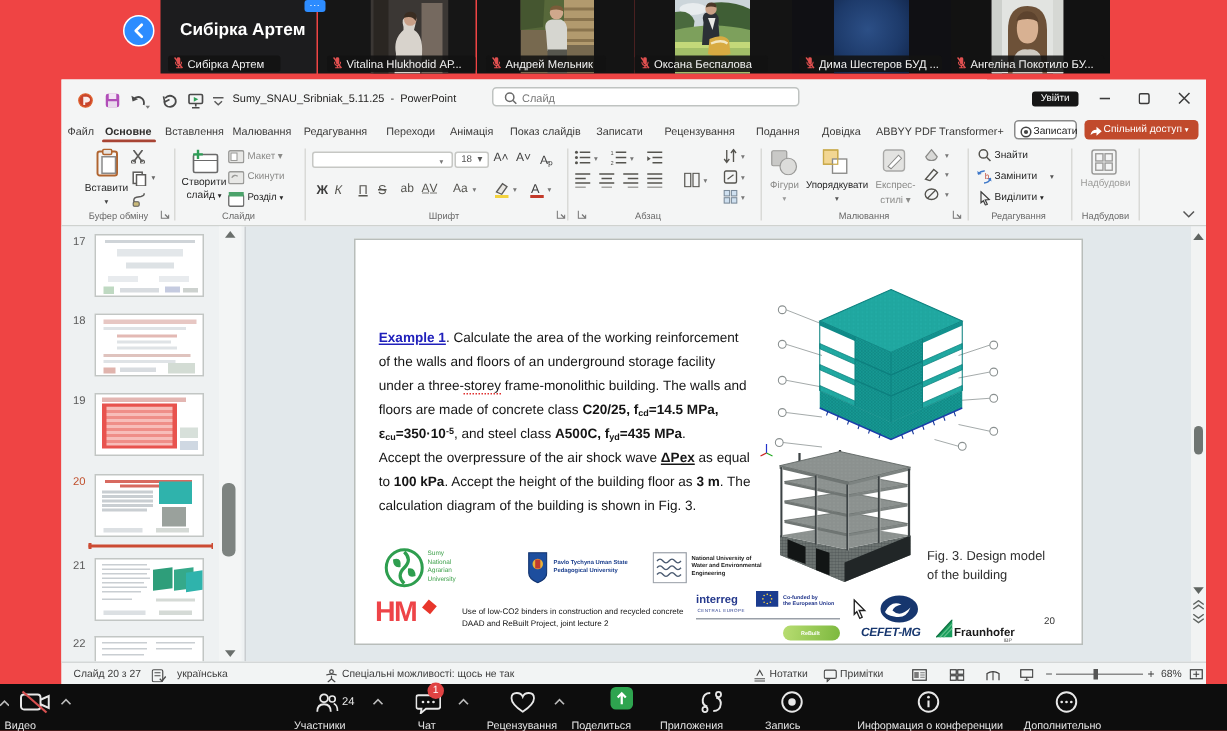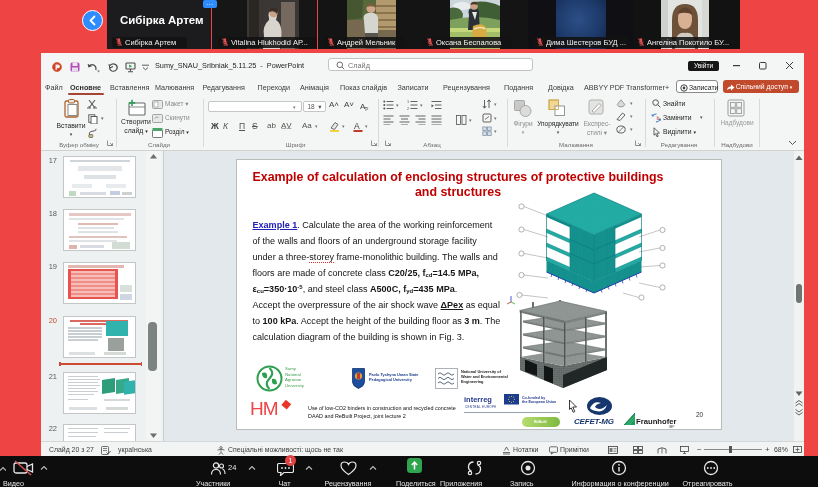--- a/index.html
+++ b/index.html
@@ -510,21 +510,20 @@
         <svg class="abs" style="left:108px;top:2px" width="9" height="7">
             <path d="M4.5 1 L8 5.5 L1 5.5 Z" fill="#6a6f6c"></path>
           </svg>
         <div class="abs" style="left:106.5px;top:171px;width:9px;height:49px;background:#7d8380;border-radius:4px;"></div>
         <svg class="abs" style="left:108px;top:281px" width="9" height="7">
             <path d="M1 1.5 L8 1.5 L4.5 6 Z" fill="#6a6f6c"></path>
           </svg>
       </div>
 
       <div id="slide" class="abs" style="left:195px;top:8px;width:484px;height:269px;background:#fff;border:1px solid #b8bdba;box-sizing:content-box;">
-        <div class="abs" style="left:1px;top:9.5px;width:440px;text-align:center;font-size:12.4px;font-weight:bold;color:#c00000;line-height:15.8px;">Example of calculation of enclosing structures of protective buildings<br>and structures</div>
         <div class="abs" style="left:15.5px;top:56.5px;width:270px;font-size:9.05px;color:#151515;line-height:16px;">
           <span style="color:#2020bb;font-weight:bold;text-decoration:underline;">Example 1</span>. Calculate the area of the working reinforcement<br>
           of the walls and floors of an underground storage facility<br>
           under a three-<span style="border-bottom:1px dotted #e03030;">storey</span> frame-monolithic building. The walls and<br>
           floors are made of concrete class <b>C20/25, f<span style="font-size:6px;position:relative;top:1.5px;line-height:0;">cd</span>=14.5 MPa,</b><br>
           <b>ε<span style="font-size:6px;position:relative;top:1.5px;line-height:0;">cu</span>=350·10<span style="font-size:6px;position:relative;top:-3px;line-height:0;">-5</span></b>, and steel class <b>A500C, f<span style="font-size:6px;position:relative;top:1.5px;line-height:0;">yd</span>=435 MPa</b>.<br>
           Accept the overpressure of the air shock wave <b style="text-decoration:underline;">ΔPex</b> as equal<br>
           to <b>100 kPa</b>. Accept the height of the building floor as <b>3 m</b>. The<br>
           calculation diagram of the building is shown in Fig. 3.
         </div>
@@ -639,40 +638,41 @@
           <polygon points="49,21.5 90,11.5 90,13.5 49,23.5" fill="#7d8381"></polygon>
 
           <g stroke="#3c4244" stroke-width="1.5">
             <path d="M4 11.5 V58 M27 17 V63 M48 23 V67 M69 17.5 V62 M89 12.5 V58"></path>
           </g>
           <g stroke="#caccca" stroke-width="0.4">
             <path d="M4.7 11.5 V58 M27.7 17 V63 M48.7 23 V67 M69.7 17.5 V62"></path>
           </g>
         </svg>
 
+        <div class="abs" style="left:381px;top:204px;font-size:8.6px;color:#2f2f2f;line-height:13px;">Fig. 3. Design model<br>of the building</div>
 
         <svg class="abs" style="left:19px;top:205px" width="27" height="27">
           <circle cx="13.5" cy="13.5" r="12" fill="none" stroke="#2e9e4f" stroke-width="2"></circle>
           <path d="M13.5 3 Q19 8 13.5 13.5 Q8 19 13.5 24" fill="none" stroke="#2e9e4f" stroke-width="2.2"></path>
           <path d="M6 8 Q12 6 11 13 Q6 14 6 8Z" fill="#2e9e4f"></path>
           <path d="M21 19 Q15 21 16 14 Q21 13 21 19Z" fill="#2e9e4f"></path>
         </svg>
         <div class="abs" style="left:48px;top:206px;font-size:4.3px;line-height:5.6px;color:#3da04a;">Sumy<br>National<br>Agrarian<br>University</div>
         <svg class="abs" style="left:114.5px;top:208px" width="13" height="21">
           <path d="M0.5 0.5 H12.5 V14 Q12.5 18 6.5 20.5 Q0.5 18 0.5 14 Z" fill="#1d4e9e" stroke="#123470" stroke-width="0.8"></path>
           <circle cx="6.5" cy="8" r="3.5" fill="#e8b23a"></circle>
           <rect x="4.8" y="5" width="3.4" height="6" fill="#c03a30"></rect>
         </svg>
         <div class="abs" style="left:132px;top:211.5px;font-size:3.9px;line-height:5px;color:#1a3e8c;font-weight:bold;">Pavlo Tychyna Uman State<br>Pedagogical University</div>
         <svg class="abs" style="left:198px;top:208px" width="23" height="21">
           <rect x="0.5" y="0.5" width="22" height="20" fill="#fff" stroke="#9aa0a8" stroke-width="0.8"></rect>
           <path d="M3 6 q2 -2.5 4 0 q2 2.5 4 0 q2 -2.5 4 0 q2 2.5 4 0 M3 10.5 q2 -2.5 4 0 q2 2.5 4 0 q2 -2.5 4 0 q2 2.5 4 0 M3 15 q2 -2.5 4 0 q2 2.5 4 0 q2 -2.5 4 0 q2 2.5 4 0" fill="none" stroke="#4a5a70" stroke-width="0.9"></path>
         </svg>
         <div class="abs" style="left:224px;top:209px;font-size:3.9px;line-height:5px;color:#222;font-weight:bold;">National University of<br>Water and Environmental<br>Engineering</div>
-        <div class="abs" style="left:13px;top:238px;font-size:19px;font-weight:normal;color:#ee4448;letter-spacing:-1px;">HM</div>
+        <div class="abs" style="left:13px;top:238px;font-size:19px;font-weight:bold;color:#ee4448;letter-spacing:-1px;">HM</div>
         <div class="abs" style="left:46px;top:241px;width:6.5px;height:6.5px;background:#e8362b;transform:rotate(40deg);"></div>
         <div class="abs" style="left:71px;top:243.5px;font-size:5.4px;line-height:8.8px;color:#111;">Use of low-CO2 binders in construction and recycled concrete<br>DAAD and ReBuilt Project, joint lecture 2</div>
         <div class="abs" style="left:227px;top:235px;font-size:7.5px;font-weight:bold;color:#24388c;">interreg</div>
         <div class="abs" style="left:228px;top:245px;font-size:3px;color:#24388c;letter-spacing:0.3px;">CENTRAL EUROPE</div>
         <div class="abs" style="left:227px;top:251.5px;width:96px;height:0.8px;background:#9aa0a8;"></div>
         <svg class="abs" style="left:267px;top:234px" width="15" height="10.5">
           <rect width="15" height="10.5" fill="#1b3c8f"></rect>
           <g fill="#f5d342">
               <circle cx="7.5" cy="2.2" r="0.55"></circle>
               <circle cx="7.5" cy="8.3" r="0.55"></circle>
@@ -813,21 +813,21 @@
         <path d="M8.5 13.5 Q1 8.5 1 4.5 Q1 1 4.5 1 Q7.5 1 8.5 3.5 Q9.5 1 12.5 1 Q16 1 16 4.5 Q16 8.5 8.5 13.5Z" fill="none" stroke="#e8e8e8" stroke-width="1.2"></path>
       </svg>
     <svg class="abs" style="left:369px;top:9px" width="8" height="6">
         <path d="M1 4.5 L4 1.5 L7 4.5" fill="none" stroke="#bbb" stroke-width="1.1"></path>
       </svg>
     <div class="abs" style="left:324.5px;top:22.5px;font-size:7.2px;color:#e5e5e5;">Рецензування</div>
     <div class="abs" style="left:407px;top:2px;width:15px;height:15px;border-radius:3.5px;background:#2ea44f;"></div>
     <svg class="abs" style="left:407px;top:2px" width="15" height="15">
         <path d="M7.5 11.5 V4.5 M4.8 7 L7.5 4.2 L10.2 7" fill="none" stroke="#fff" stroke-width="1.5"></path>
       </svg>
-    <div class="abs" style="left:396px;top:22.5px;font-size:7.2px;color:#e5e5e5;">Поделиться</div>
+    <div class="abs" style="left:381px;top:22.5px;font-size:7.2px;color:#e5e5e5;">Поделиться</div>
     <svg class="abs" style="left:466px;top:4px" width="17" height="16">
         <path d="M7.5 2 Q3 2 2.5 6.5 Q2.2 10 5.5 11" fill="none" stroke="#e8e8e8" stroke-width="1.3"></path>
         <circle cx="4" cy="13" r="1.7" fill="none" stroke="#e8e8e8" stroke-width="1.2"></circle>
         <path d="M9.5 14 Q14 14 14.5 9.5 Q14.8 6 11.5 5" fill="none" stroke="#e8e8e8" stroke-width="1.3"></path>
         <circle cx="13" cy="3" r="1.7" fill="none" stroke="#e8e8e8" stroke-width="1.2"></circle>
       </svg>
     <div class="abs" style="left:440px;top:22.5px;font-size:7.2px;color:#e5e5e5;">Приложения</div>
     <svg class="abs" style="left:520px;top:4px" width="16" height="16">
         <circle cx="8" cy="8" r="6.5" fill="none" stroke="#e8e8e8" stroke-width="1.3"></circle>
         <circle cx="8" cy="8" r="2.5" fill="#e8e8e8"></circle>
@@ -838,19 +838,19 @@
         <circle cx="8" cy="4.8" r="0.9" fill="#e8e8e8"></circle>
         <path d="M8 7 V11.5" stroke="#e8e8e8" stroke-width="1.4"></path>
       </svg>
     <div class="abs" style="left:571.5px;top:22.5px;font-size:7.2px;color:#e5e5e5;">Информация о конференции</div>
     <svg class="abs" style="left:703px;top:4px" width="16" height="16">
         <circle cx="8" cy="8" r="6.5" fill="none" stroke="#e8e8e8" stroke-width="1.3"></circle>
         <circle cx="4.8" cy="8" r="0.9" fill="#e8e8e8"></circle>
         <circle cx="8" cy="8" r="0.9" fill="#e8e8e8"></circle>
         <circle cx="11.2" cy="8" r="0.9" fill="#e8e8e8"></circle>
       </svg>
-    <div class="abs" style="left:682.5px;top:22.5px;font-size:7.2px;color:#e5e5e5;">Отреагировать</div>
+    <div class="abs" style="left:682.5px;top:22.5px;font-size:7.2px;color:#e5e5e5;">Дополнительно</div>
     <svg class="abs" style="left:0px;top:10px" width="6" height="6">
         <path d="M0 4.5 L3 1.5 L6 4.5" fill="none" stroke="#bbb" stroke-width="1.1"></path>
       </svg>
   </div>
 
 </div>
 
 </body></html>

